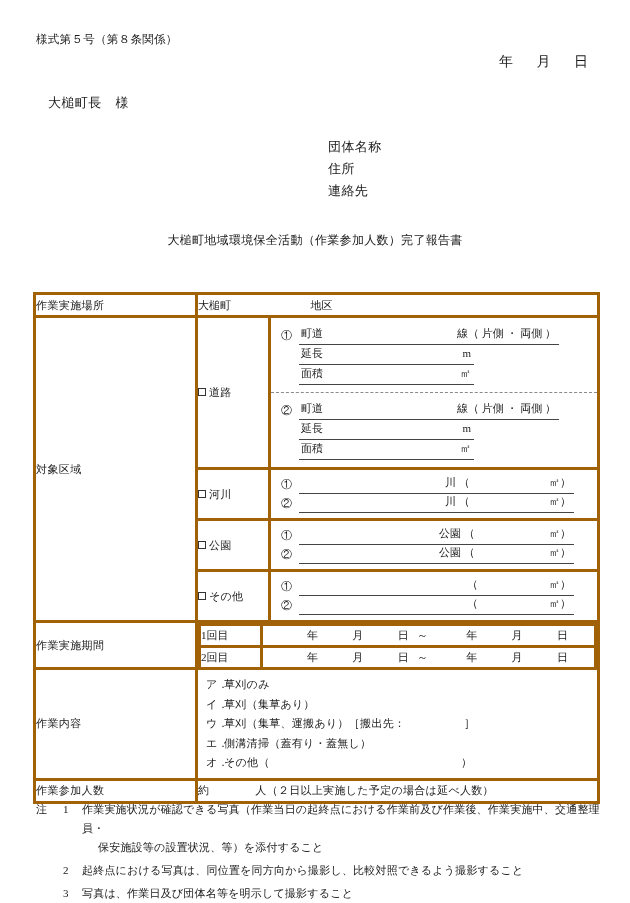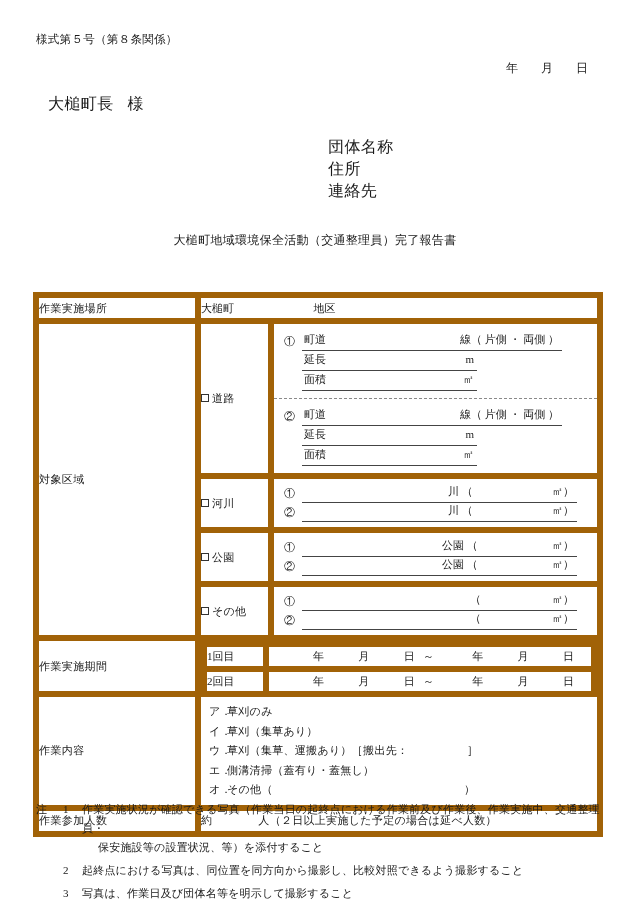--- a/index.html
+++ b/index.html
@@ -31,43 +31,43 @@
     position: absolute;
     left: 36px;
     top: 32px;
     font-size: 11.5px;
     letter-spacing: 0.3px;
     white-space: nowrap;
   }
   .date-line {
     position: absolute;
     right: 42px;
-    top: 60px;
-    font-size: 12px;
+    top: 53px;
+    font-size: 14px;
     white-space: nowrap;
   }
   .date-line span { margin-left: 20px; }
   .date-line span:first-child { margin-left: 0; }
 
   .addressee {
     position: absolute;
     left: 48px;
     top: 94px;
-    font-size: 16px;
+    font-size: 13px;
     letter-spacing: 0.4px;
     white-space: nowrap;
     text-align: right;
   }
   .addressee .hon { margin-left: 14px; }
 
   .org-block {
     position: absolute;
     left: 328px;
     top: 136px;
-    font-size: 16px;
+    font-size: 13px;
     line-height: 22px;
     width: 250px;
   }
   .org-row {
     position: relative;
     white-space: nowrap;
     letter-spacing: 0.4px;
   }
   .org-row .seal {
     position: absolute;
@@ -97,21 +97,21 @@
   table.form {
     position: absolute;
     left: 33px;
     top: 292px;
     width: 564px;
     border-collapse: collapse;
     table-layout: fixed;
     font-size: 11px;
   }
   table.form td {
-    border: 6px solid #a16207;
+    border: 3px solid #a16207;
     padding: 0;
     vertical-align: middle;
     background: #fff;
   }
   .lbl {
     padding-left: 8px;
     letter-spacing: 0.4px;
     white-space: nowrap;
   }
   .cell-pad { padding: 4px 6px 4px 8px; }
@@ -249,21 +249,21 @@
       <span>団体名称</span>
     </div>
     <div class="org-row">
       <span>住所</span>
     </div>
     <div class="org-row">
       <span>連絡先</span>
     </div>
   </div>
 
-  <div class="doc-title">大槌町地域環境保全活動（交通整理員）完了報告書</div>
+  <div class="doc-title">大槌町地域環境保全活動（作業参加人数）完了報告書</div>
 
 
   <table class="form">
     <colgroup>
       <col style="width:162px">
       <col style="width:73px">
       <col style="width:329px">
     </colgroup>
     <tbody>
 

